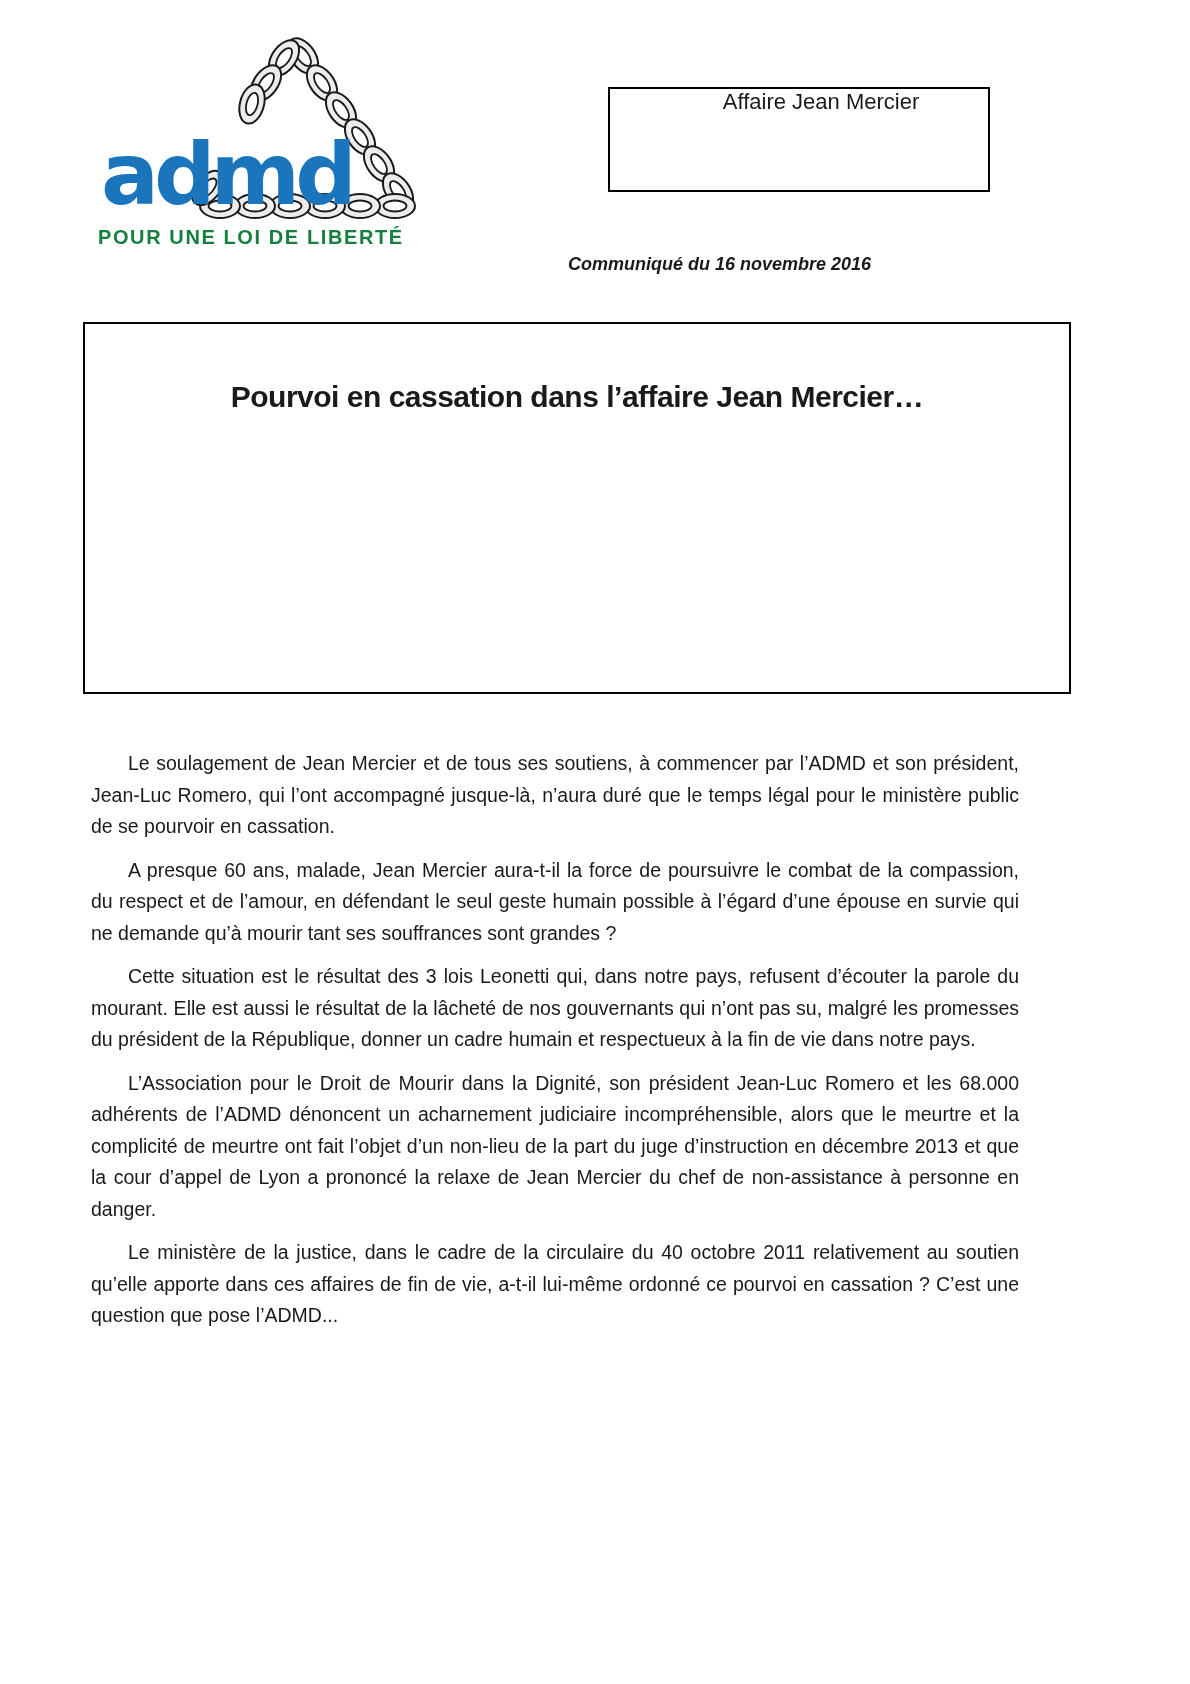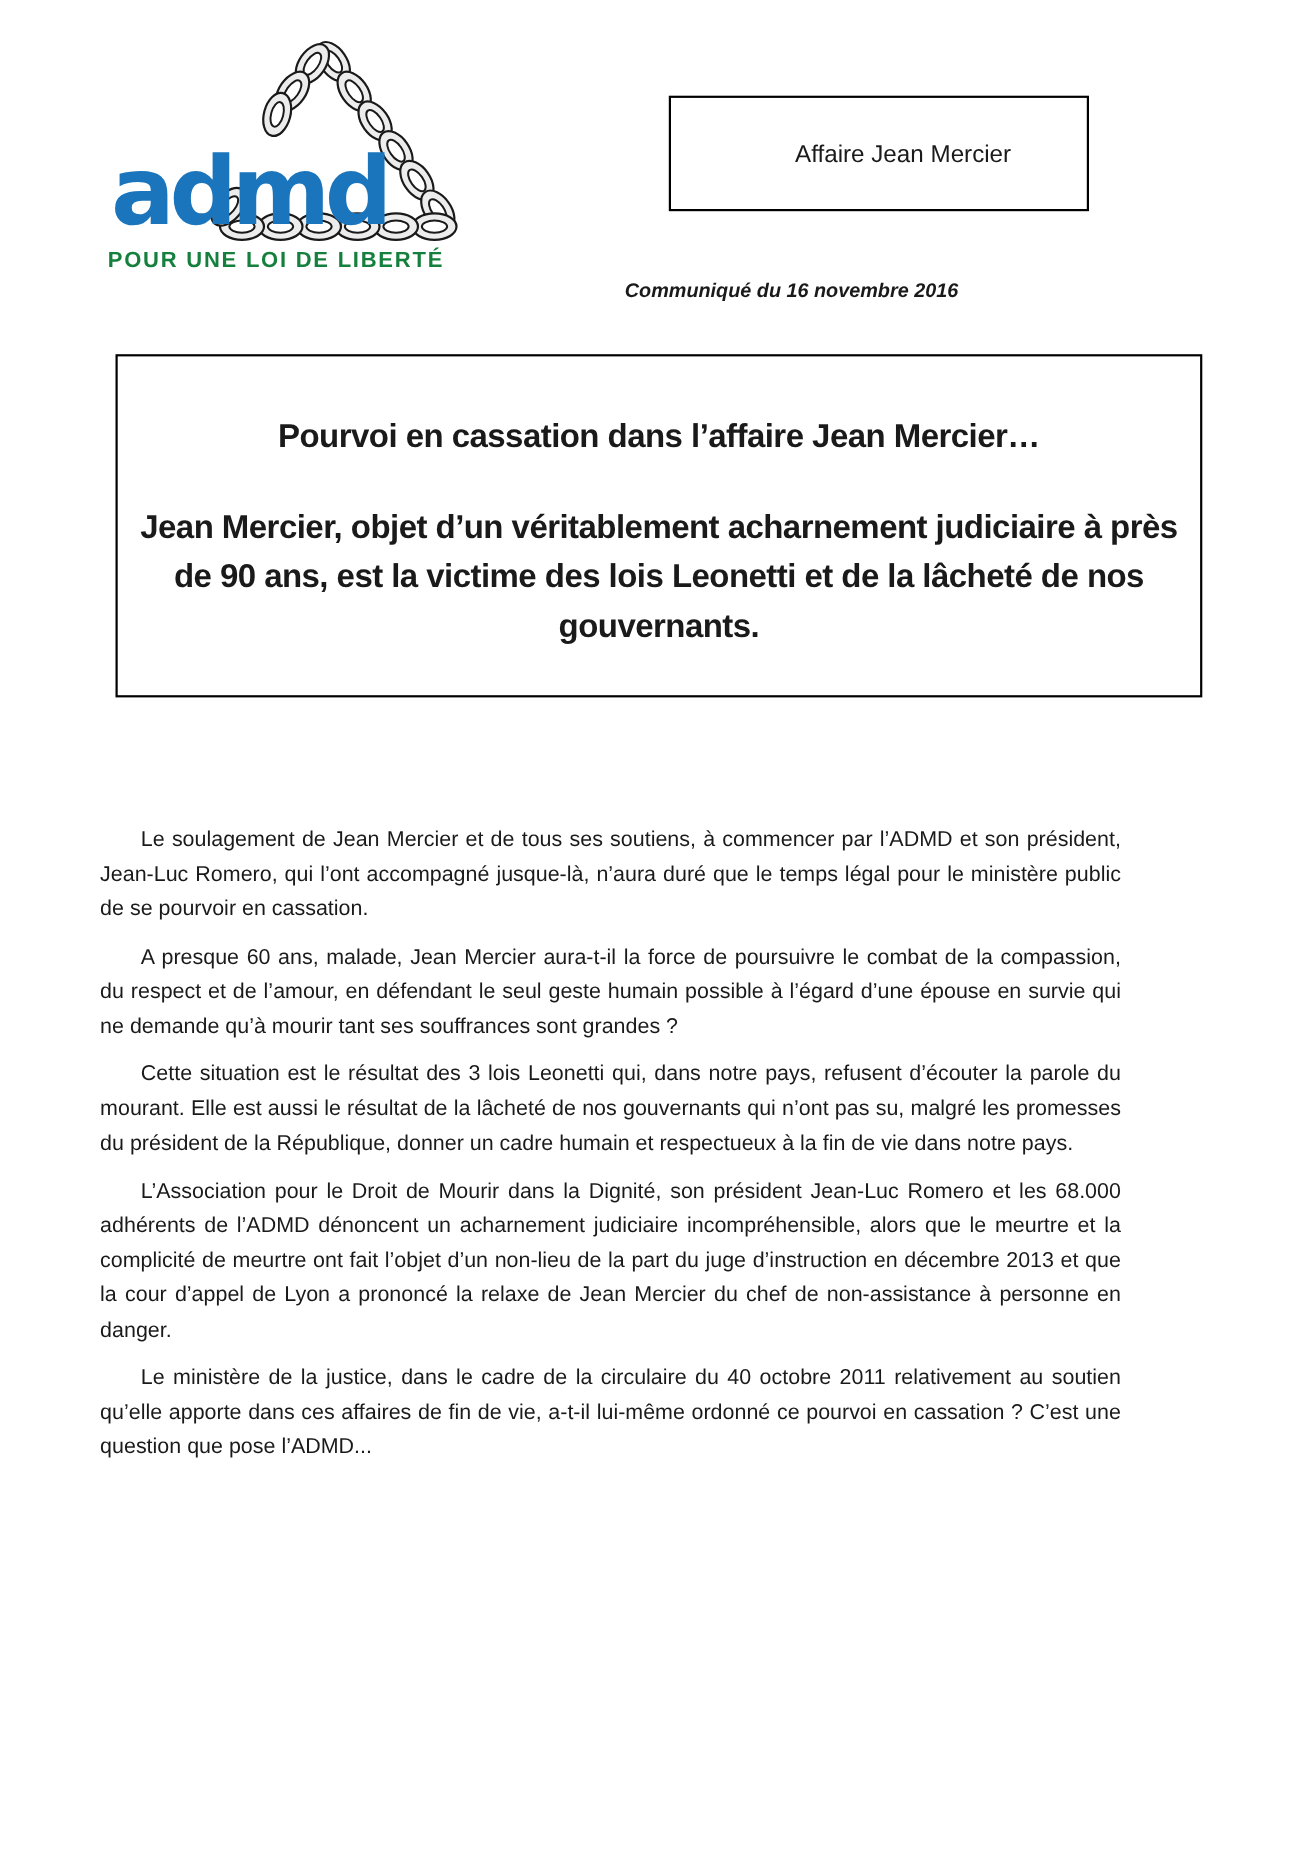--- a/index.html
+++ b/index.html
@@ -16,32 +16,32 @@
   .logo-svg{position:absolute;left:95px;top:36px;width:330px;height:212px;}
   .tagline{
     position:absolute;left:98px;top:226px;width:330px;
     font-size:20px;font-weight:bold;letter-spacing:1.6px;
     color:#15803d;white-space:nowrap;
   }
   
   .case-box{
     position:absolute;left:608px;top:87px;width:382px;height:105px;
     border:2px solid #000;box-sizing:border-box;
-    display:flex;align-items:center;justify-content:center;
+    display:flex;align-items:flex-start;justify-content:center;
     font-size:22px;
     padding-left:44px;
   }
   .date-line{
     position:absolute;left:568px;top:254px;width:420px;
     font-size:18px;font-weight:bold;font-style:italic;
     white-space:nowrap;
   }
   
   .title-box{
-    position:absolute;left:105px;top:322px;width:988px;height:312px;
+    position:absolute;left:83px;top:322px;width:988px;height:372px;
     border:2px solid #000;box-sizing:border-box;
     text-align:center;
   }
   .title-box h1{
     margin:55px 14px 0;
     font-size:30px;line-height:36px;font-weight:bold;
     letter-spacing:-0.5px;
   }
   .title-box h2{
     margin:42px 14px 0;
@@ -100,21 +100,20 @@
   <div class="tagline">POUR UNE LOI DE LIBERTÉ</div>
 
   <div class="case-box">
     <span>Affaire Jean Mercier</span>
   </div>
 
   <div class="date-line">Communiqué du 16 novembre 2016</div>
 
   <div class="title-box">
     <h1>Pourvoi en cassation dans l’affaire Jean Mercier…</h1>
-    <h2>Jean Mercier, objet d’un véritablement acharnement judiciaire à près de 90 ans, est la victime des lois Leonetti et de la lâcheté de nos gouvernants.</h2>
   </div>
 
   <div class="body-text">
     <p>Le soulagement de Jean Mercier et de tous ses soutiens, à commencer par l’ADMD et son président, Jean-Luc Romero, qui l’ont accompagné jusque-là, n’aura duré que le temps légal pour le ministère public de se pourvoir en cassation.</p>
     <p>A presque 60 ans, malade, Jean Mercier aura-t-il la force de poursuivre le combat de la compassion, du respect et de l’amour, en défendant le seul geste humain possible à l’égard d’une épouse en survie qui ne demande qu’à mourir tant ses souffrances sont grandes ?</p>
     <p>Cette situation est le résultat des 3 lois Leonetti qui, dans notre pays, refusent d’écouter la parole du mourant. Elle est aussi le résultat de la lâcheté de nos gouvernants qui n’ont pas su, malgré les promesses du président de la République, donner un cadre humain et respectueux à la fin de vie dans notre pays.</p>
     <p>L’Association pour le Droit de Mourir dans la Dignité, son président Jean-Luc Romero et les 68.000 adhérents de l’ADMD dénoncent un acharnement judiciaire incompréhensible, alors que le meurtre et la complicité de meurtre ont fait l’objet d’un non-lieu de la part du juge d’instruction en décembre 2013 et que la cour d’appel de Lyon a prononcé la relaxe de Jean Mercier du chef de non-assistance à personne en danger.</p>
     <p>Le ministère de la justice, dans le cadre de la circulaire du 40 octobre 2011 relativement au soutien qu’elle apporte dans ces affaires de fin de vie, a-t-il lui-même ordonné ce pourvoi en cassation ? C’est une question que pose l’ADMD...</p>
   </div>
 

